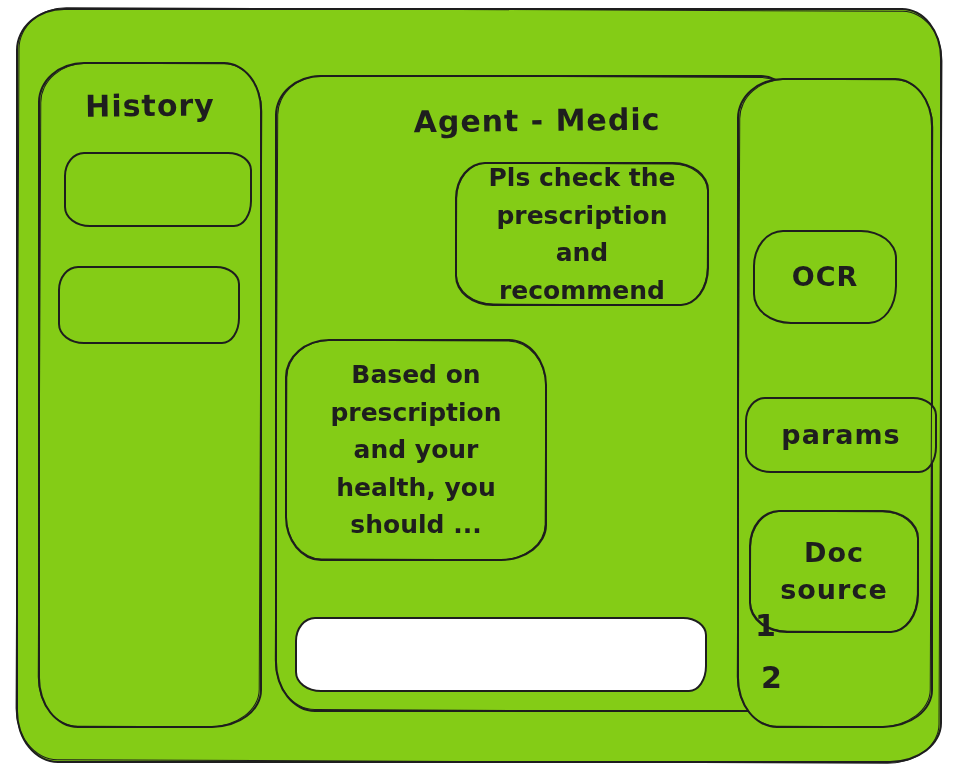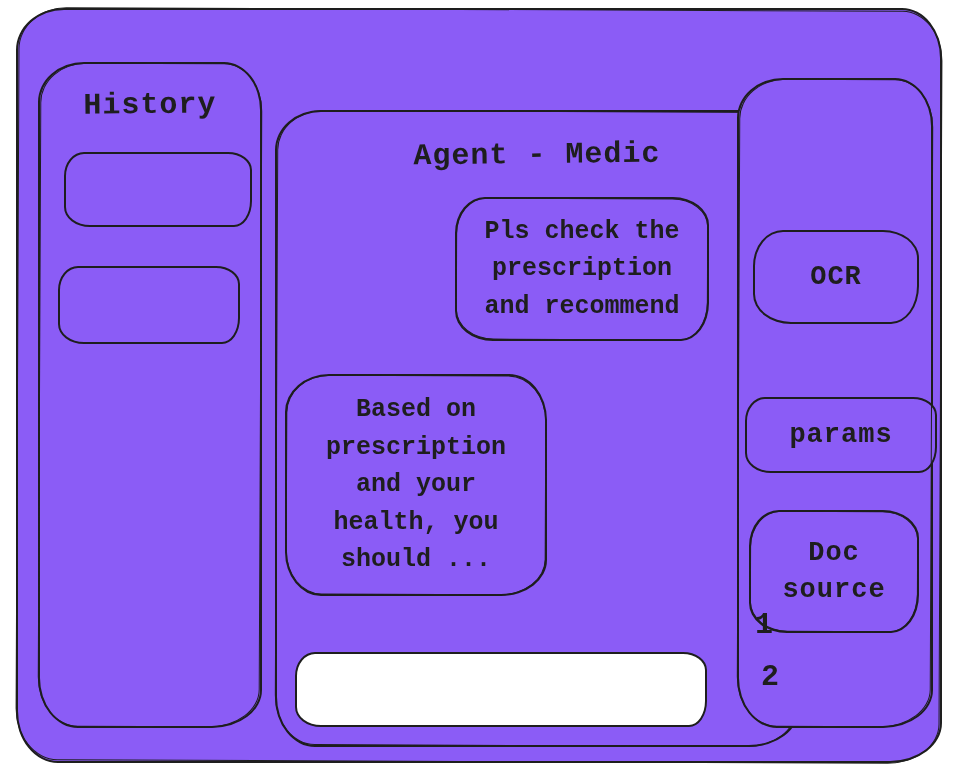--- a/index.html
+++ b/index.html
@@ -13,22 +13,21 @@
     position: relative;
     width: 957px;
     height: 777px;
     background: #ffffff;
     overflow: hidden;
   }
   .sketch {
     position: absolute;
     box-sizing: border-box;
     border: 2.6px solid #1e1e1e;
-    background: #8b5cf6;
-    font-family: Liberation Mono, monospace;
+    background: #84cc16;
   }
   
   .dbl::after {
     content: "";
     position: absolute;
     inset: -1px;
     border: 1.4px solid #1e1e1e;
     border-radius: inherit;
     transform: rotate(0.25deg);
     pointer-events: none;
@@ -101,38 +100,38 @@
 
     <div class="sketch r-box" style="position:absolute; left:24px; top:88px; width:188px; height:75px;">
       <span></span>
     </div>
 
     <div class="sketch r-box" style="position:absolute; left:18px; top:202px; width:182px; height:78px;">
       <span></span>
     </div>
   </div>
 
-  <div class="sketch dbl r-panel" style="left:275px; top:75px; width:524px; height:637px;margin-top:35px;">
+  <div class="sketch dbl r-panel" style="left:275px; top:75px; width:524px; height:637px;">
     <div class="panel-title" style="top:26px;">Agent - Medic</div>
 
     <div class="sketch dbl r-bub bubble" style="left:178px; top:85px; width:254px; height:144px;">
       <span>Pls check the prescription and recommend</span>
     </div>
 
     <div class="sketch dbl r-bub2 bubble" style="left:8px; top:262px; width:262px; height:222px;">
       <span>Based on prescription and your health, you should ...</span>
     </div>
 
     <input class="chat-input r-box" type="text" style="left: 18px; top: 540px; width: 412px; height: 75px;" placeholder="">
   </div>
 
   <div class="sketch dbl r-panel" style="left:737px; top:78px; width:196px; height:650px;">
 
 
-    <div class="sketch r-bub tool-btn" style="position:absolute; left:14px; top:150px; width:166px; height:94px;">
+    <div class="sketch r-bub tool-btn" style="position:absolute; left:14px; top:150px; width:144px; height:94px;">
       <span>OCR</span>
     </div>
 
     <div class="sketch r-box tool-btn" style="position:absolute; left:6px; top:317px; width:192px; height:76px;">
       <span>params</span>
     </div>
 
     <div class="sketch dbl r-bub tool-btn" style="position:absolute; left:10px; top:430px; width:170px; height:123px;">
       <span style="display:block; max-width:110px;">Doc source</span>
     </div>

